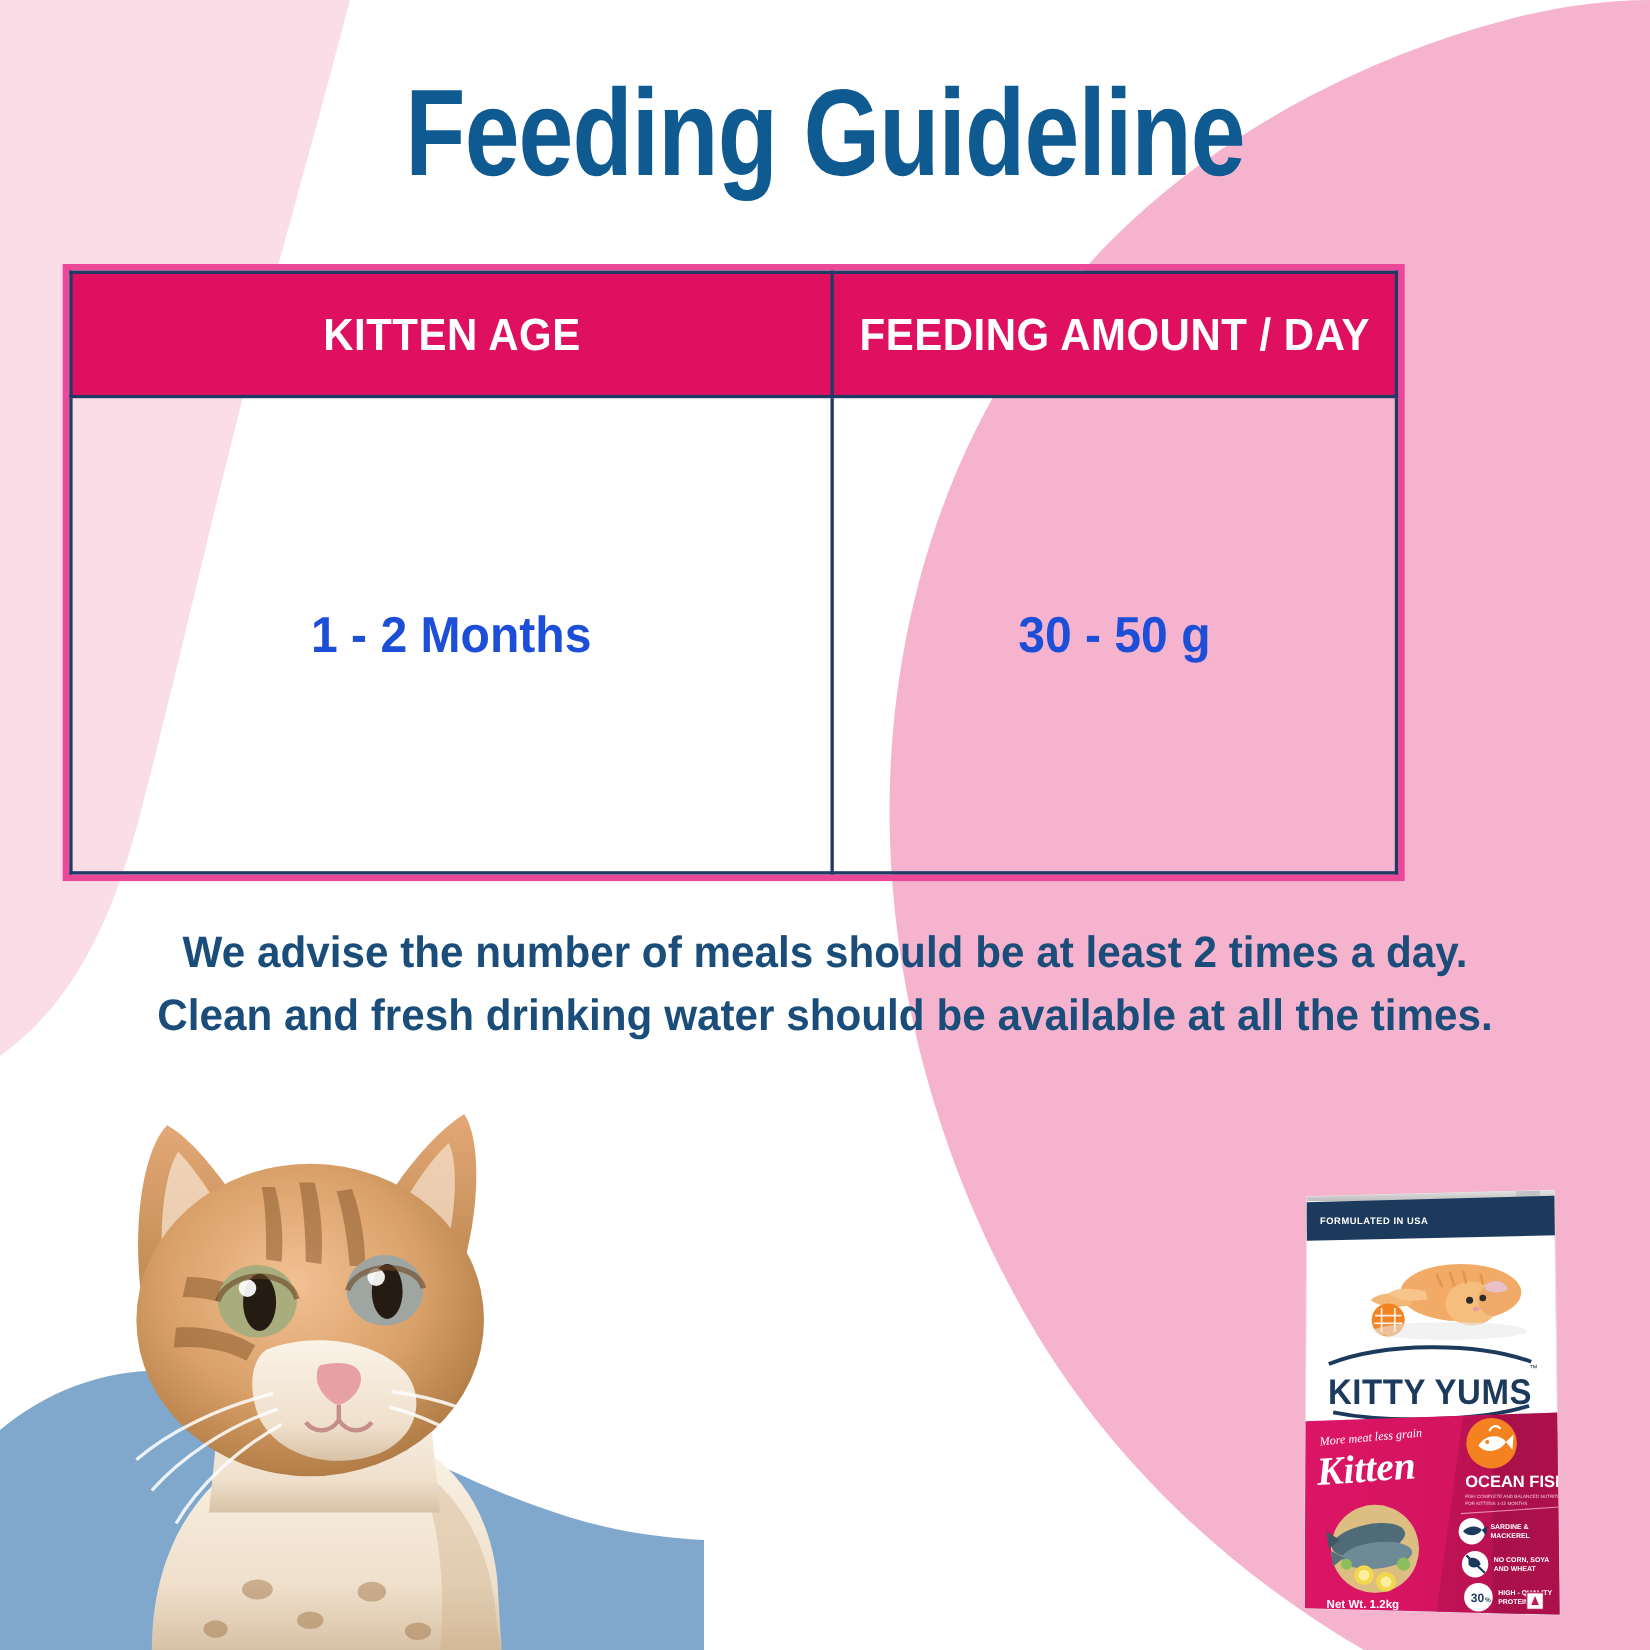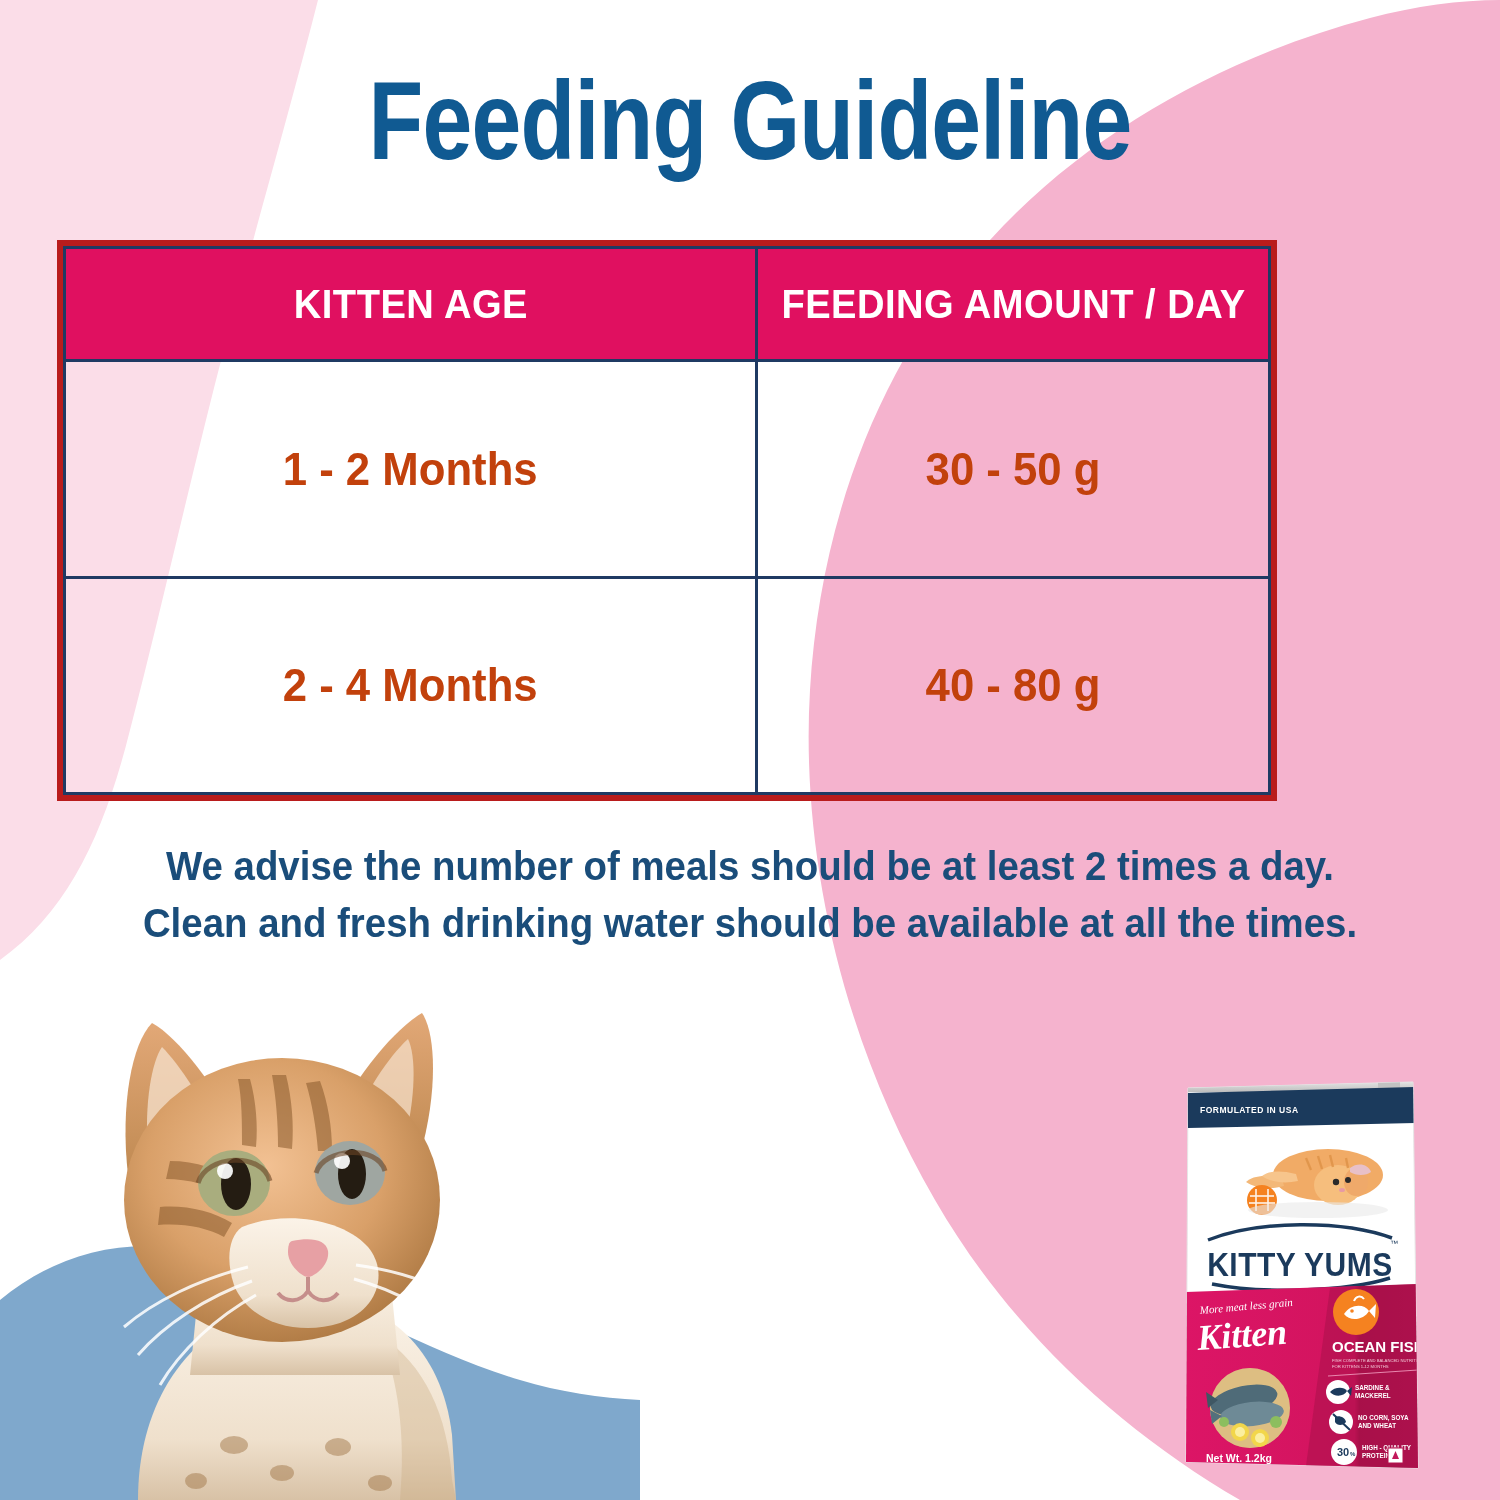--- a/index.html
+++ b/index.html
@@ -29,21 +29,21 @@
     transform-origin:center top;
     line-height:1.05;
   }
 
   
   .table-wrap {
     position:absolute;
     left:57px; top:240px;
     width:1220px; height:561px;
     z-index:3;
-    border:6px solid #b91c1c;
+    border:6px solid #ec4899;
     background:transparent;
   }
   table.feeding {
     width:100%; height:100%;
     border-collapse:collapse;
     table-layout:fixed;
   }
   table.feeding th, table.feeding td {
     border:3px solid #1F3A63;
     text-align:center;
@@ -63,21 +63,21 @@
   }
   table.feeding thead th .hl {
     display:inline-block;
     transform:scaleX(0.93);
   }
 
   table.feeding tbody td {
     height:112px;
     font-size:46px;
     font-weight:bold;
-    color:#c2410c;
+    color:#1d4ed8;
     background:transparent;
   }
   table.feeding tbody td .cl {
     display:inline-block;
     transform:scaleX(0.95);
   }
 
   
   .note {
     position:absolute;
@@ -129,24 +129,20 @@
     <thead>
       <tr>
         <th><span class="hl">KITTEN AGE</span></th>
         <th><span class="hl">FEEDING AMOUNT / DAY</span></th>
       </tr>
     </thead>
     <tbody>
       <tr>
         <td><span class="cl">1 - 2 Months</span></td>
         <td><span class="cl">30 - 50 g</span></td>
-      </tr>
-      <tr>
-        <td><span class="cl">2 - 4 Months</span></td>
-        <td><span class="cl">40 - 80 g</span></td>
       </tr>
     </tbody>
   </table>
 </div>
 
 <div class="note">
   <div>We advise the number of meals should be at least 2 times a day.</div>
   <div>Clean and fresh drinking water should be available at all the times.</div>
 </div>
 

